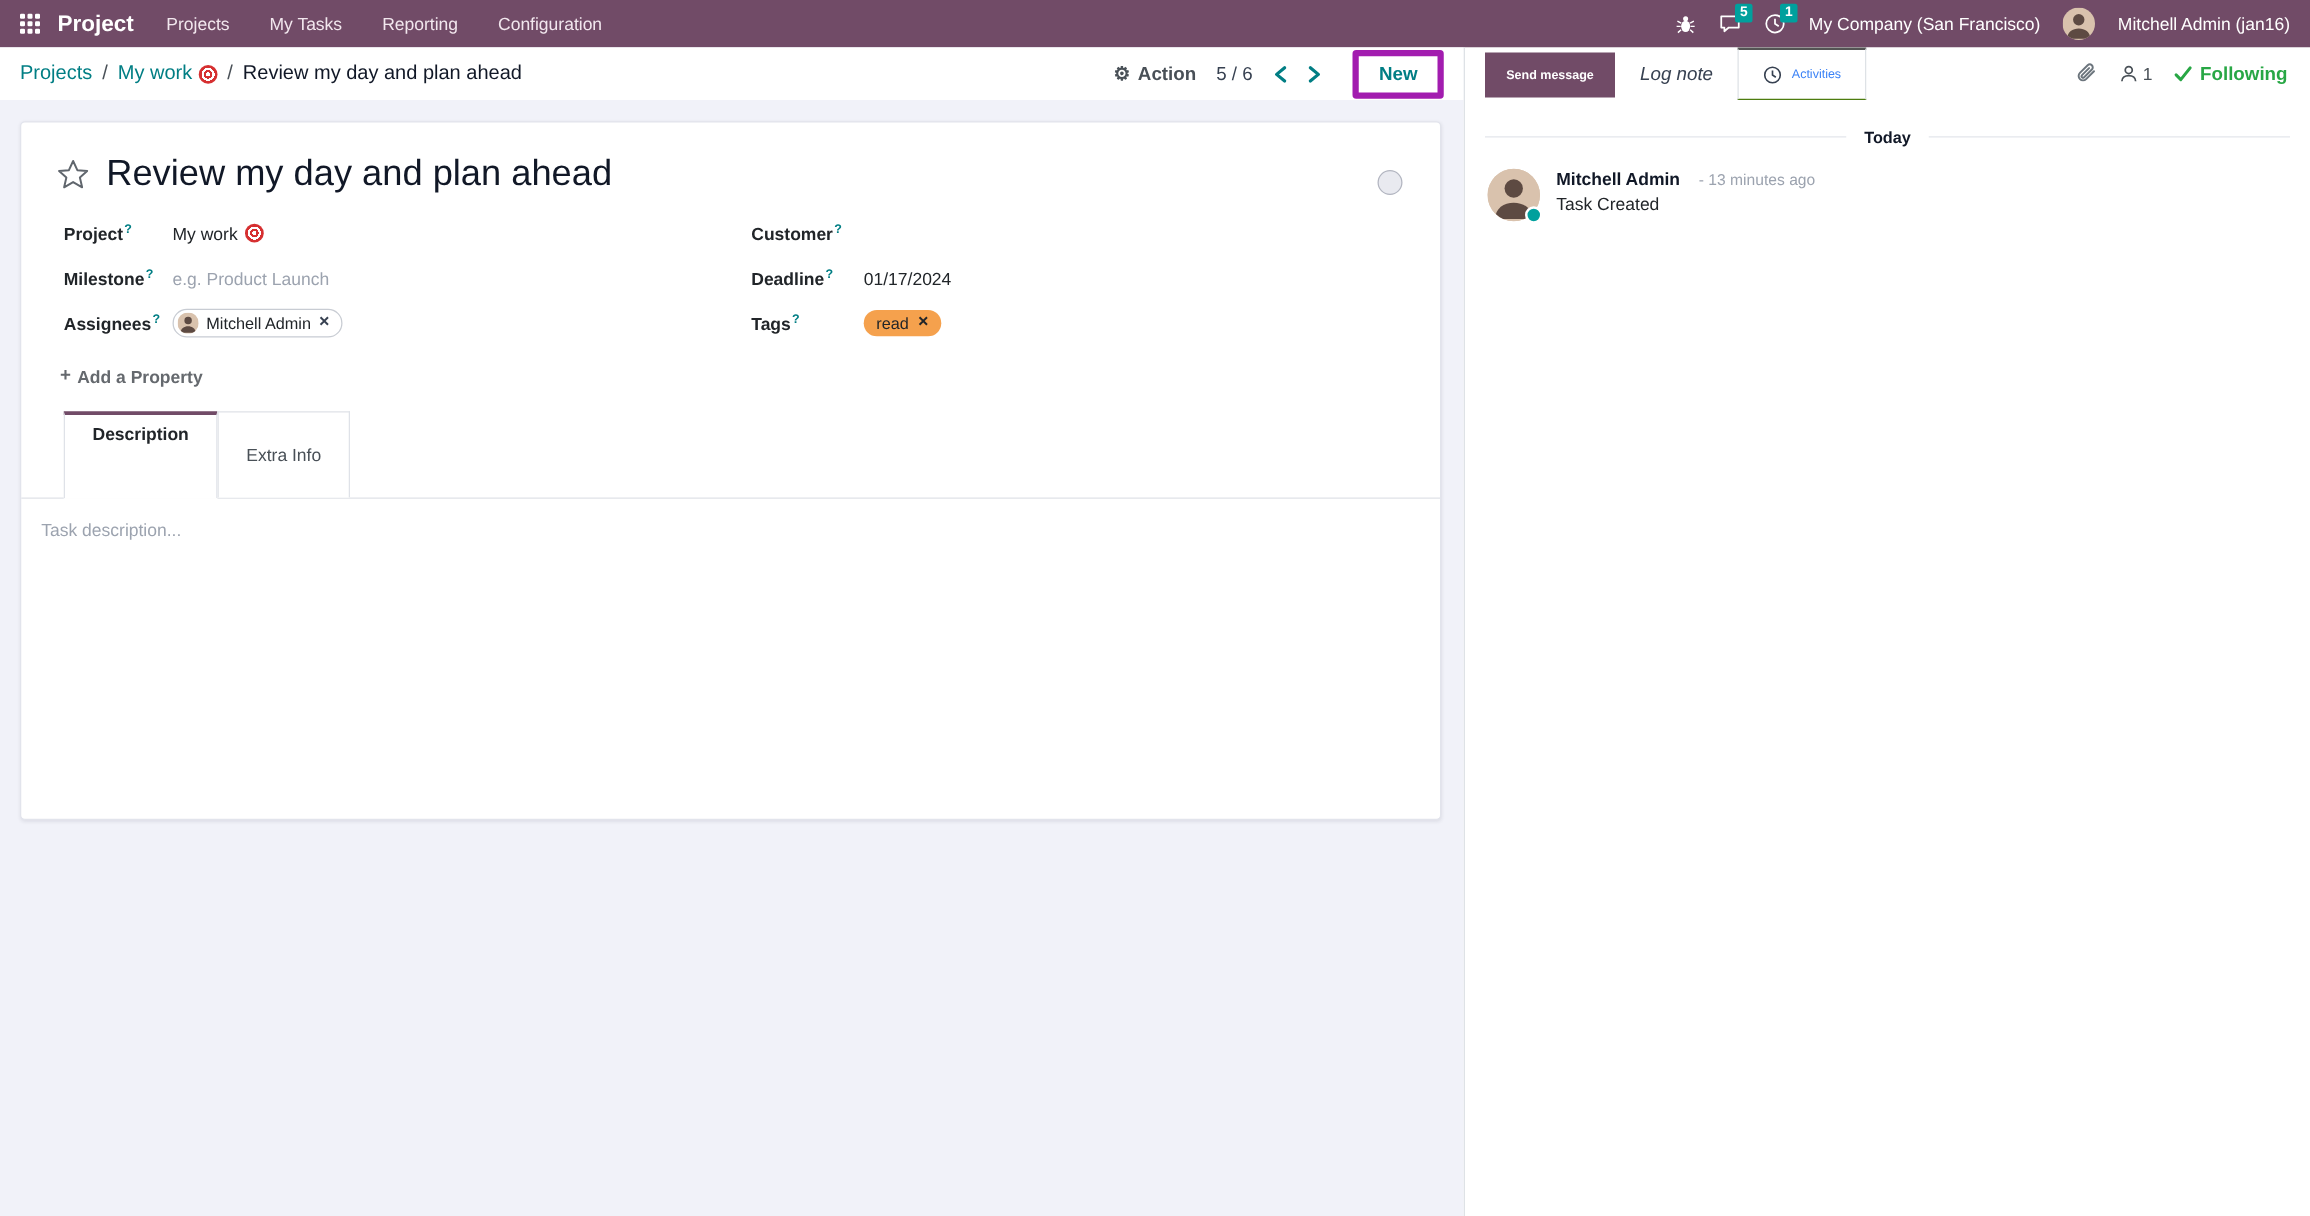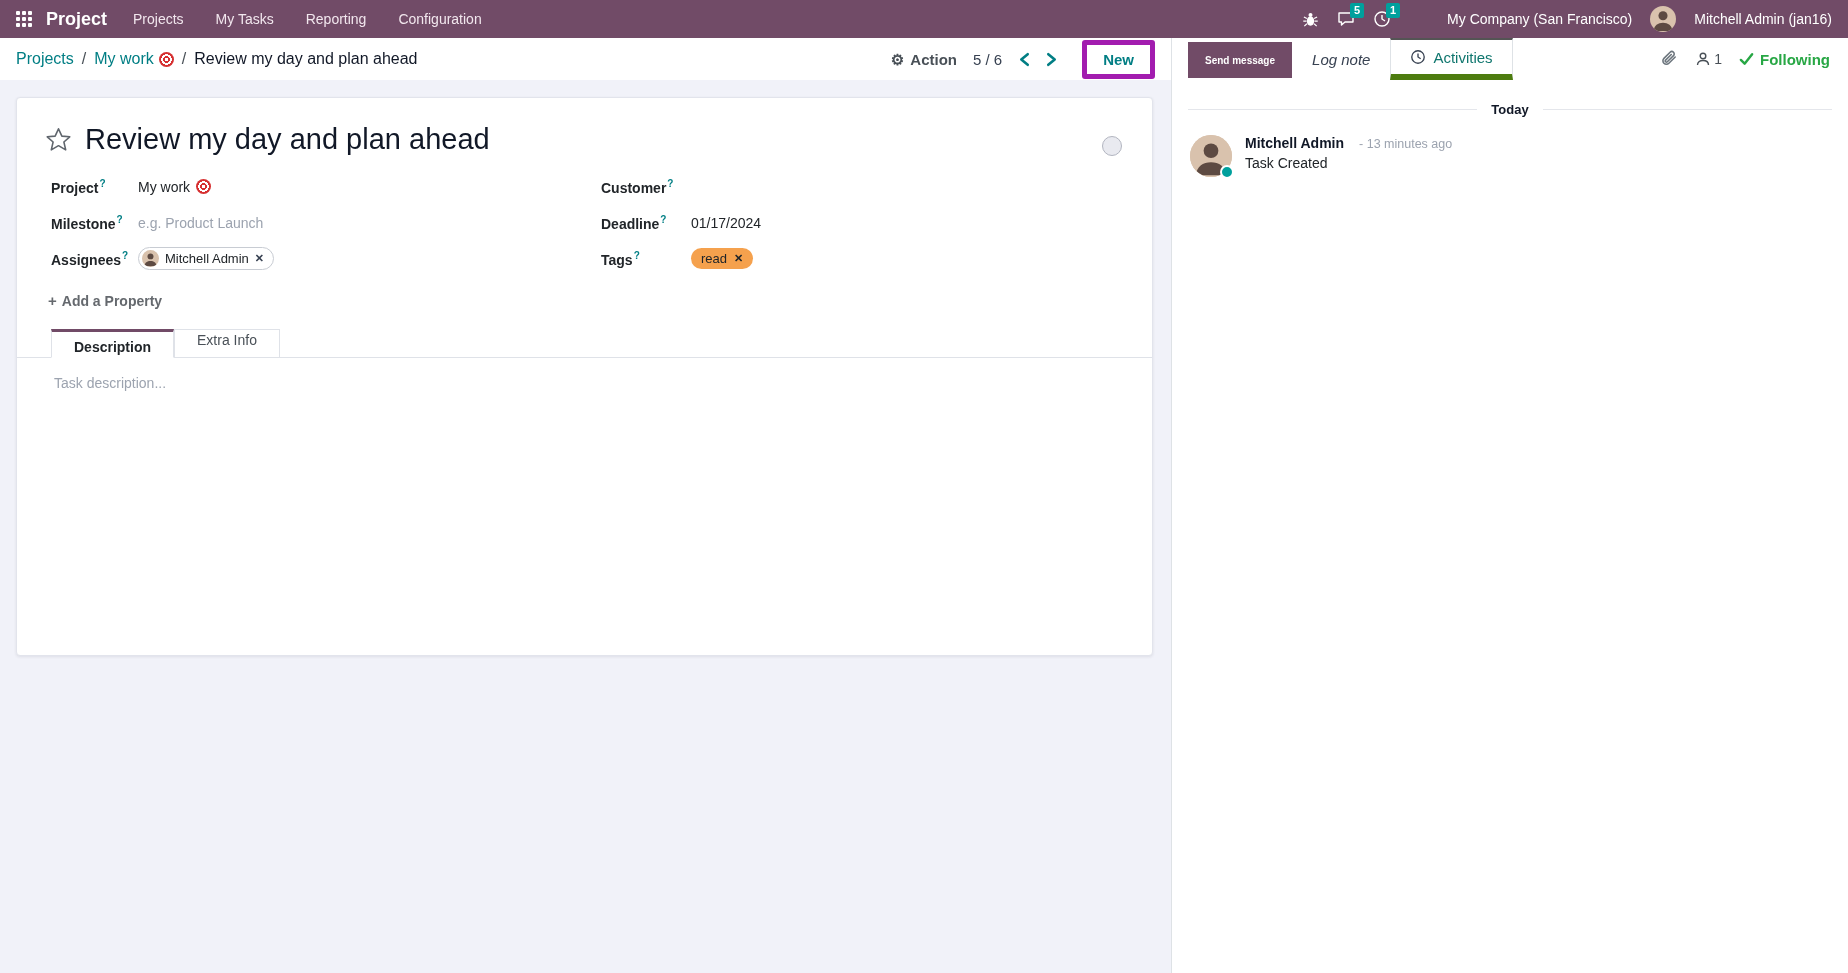--- a/index.html
+++ b/index.html
@@ -11,21 +11,21 @@
   .nav-left { display:flex; align-items:center; }
   .grid-icon { width:16px; height:16px; display:grid; grid-template-columns:repeat(3,4px); grid-template-rows:repeat(3,4px); gap:2px; cursor:pointer; }
   .grid-icon span { background:#fff; border-radius:1px; }
   .app-name { font-size:18px; font-weight:700; margin:0 26px 0 14px; cursor:pointer; }
   .nav-item { font-size:14px; color:#f2e7ee; margin-right:32px; cursor:pointer; }
   .nav-right { margin-left:auto; display:flex; align-items:center; gap:18px; font-size:14px; }
   .icon-badge-wrap { position:relative; display:flex; cursor:pointer; }
   .nav-badge { position:absolute; top:-7px; left:13px; background:#00A09D; color:#fff; font-size:11px; line-height:1; padding:2px 4px; border-radius:2px; font-weight:700; }
   .nav-avatar { width:26px; height:26px; border-radius:50%; overflow:hidden; flex-shrink:0; cursor:pointer; }
   .nav-user { cursor:pointer; }
-  .nav-company { cursor:pointer;margin-left:38px; }
+  .nav-company { cursor:pointer; }
 
   
   .main { display:flex; height:935px; }
   .left-pane { width:1171px; min-width:1171px; display:flex; flex-direction:column; background:#F1F2F9; }
   .chatter { flex:1; background:#fff; border-left:1px solid #dee2e6; display:flex; flex-direction:column; }
 
   
   .control-panel { height:42px; background:#fff; display:flex; align-items:center; padding:0 16px; }
   .breadcrumb { font-size:16px; display:flex; align-items:center; gap:8px; }
   .bc-link { color:#017E84; cursor:pointer; display:flex; align-items:center; gap:5px; }
@@ -64,30 +64,30 @@
   .pill-x { color:#374151; font-size:11px; font-weight:700; cursor:pointer; line-height:1; }
 
   .tag-pill { display:inline-flex; align-items:center; gap:7px; background:#F5A14D; border-radius:11px; padding:3px 10px; font-size:13px; font-weight:500; color:#212529; cursor:pointer; }
   .tag-x { color:#212529; font-size:11px; font-weight:700; cursor:pointer; line-height:1; }
 
   .add-property { display:flex; align-items:center; gap:5px; color:#65696e; font-size:14px; font-weight:600; margin:22px 0 0 31px; cursor:pointer; }
   .plus-glyph { font-weight:700; font-size:15px; }
 
   .notebook { margin-top:20px; }
   .tab-bar { display:flex; border-bottom:1px solid #dfe2e8; padding-left:34px; }
-  .tab { padding:2px 22px; font-size:14px; color:#495057; background:#fff; cursor:pointer; border:1px solid #dfe2e8; border-bottom:none;text-align:center; }
+  .tab { padding:26px 22px; font-size:14px; color:#495057; background:#fff; cursor:pointer; border:1px solid #dfe2e8; border-bottom:none;text-align:center; }
   .tab.active { border-top:3px solid #714B67; padding-top:7px; margin-bottom:-1px; border-bottom:1px solid #fff; color:#212529; font-weight:600; }
-  .tab-content { padding:17px 28px 0 37px; }
+  .tab-content { padding:17px 28px 0 16px; }
   .description-area { min-height:220px; font-size:14px; color:#9ca3af; cursor:text; }
 
   
   .chatter-topbar { height:42px; display:flex; align-items:stretch; padding:0 18px 0 16px; }
   .send-btn { background:#714B67; color:#fff; border:none; font-size:10px; font-weight:600; padding:0 17px; margin:4px 0 2px 0; cursor:pointer; font-family:inherit; }
   .lognote-btn { background:none; border:none; font-size:15px; color:#374151; font-weight:500; padding:0 20px; cursor:pointer; font-family:inherit;font-style:italic; }
-  .activities-btn { display:flex; align-items:center; gap:7px; font-size:15px; color:#0f766e; font-weight:500; padding:0 19px; border-left:1px solid #dee2e6; border-right:1px solid #dee2e6; border-bottom:6px solid #4d7c0f; background:none; cursor:pointer; font-family:inherit; }
+  .activities-btn { display:flex; align-items:center; gap:7px; font-size:10px; color:#3b82f6; font-weight:500; padding:0 19px; border-left:1px solid #dee2e6; border-right:1px solid #dee2e6; border-bottom:1px solid #4d7c0f; background:none; cursor:pointer; font-family:inherit; }
   .topbar-right { margin-left:auto; display:flex; align-items:center; gap:17px; }
   .icon-btn { background:none; border:none; cursor:pointer; display:flex; padding:0; }
   .followers { display:flex; align-items:center; gap:3px; color:#495057; font-size:14px; cursor:pointer; }
   .following-btn { display:flex; align-items:center; gap:6px; color:#28a745; font-size:15px; font-weight:600; background:none; border:none; cursor:pointer; font-family:inherit; }
 
   .thread { padding:14px 16px; }
   .date-divider { display:flex; align-items:center; gap:14px; margin:8px 0 16px; }
   .date-divider .line { flex:1; height:1px; background:#e4e6eb; }
   .date-divider .date-text { font-size:13px; font-weight:700; color:#111827; }
 

